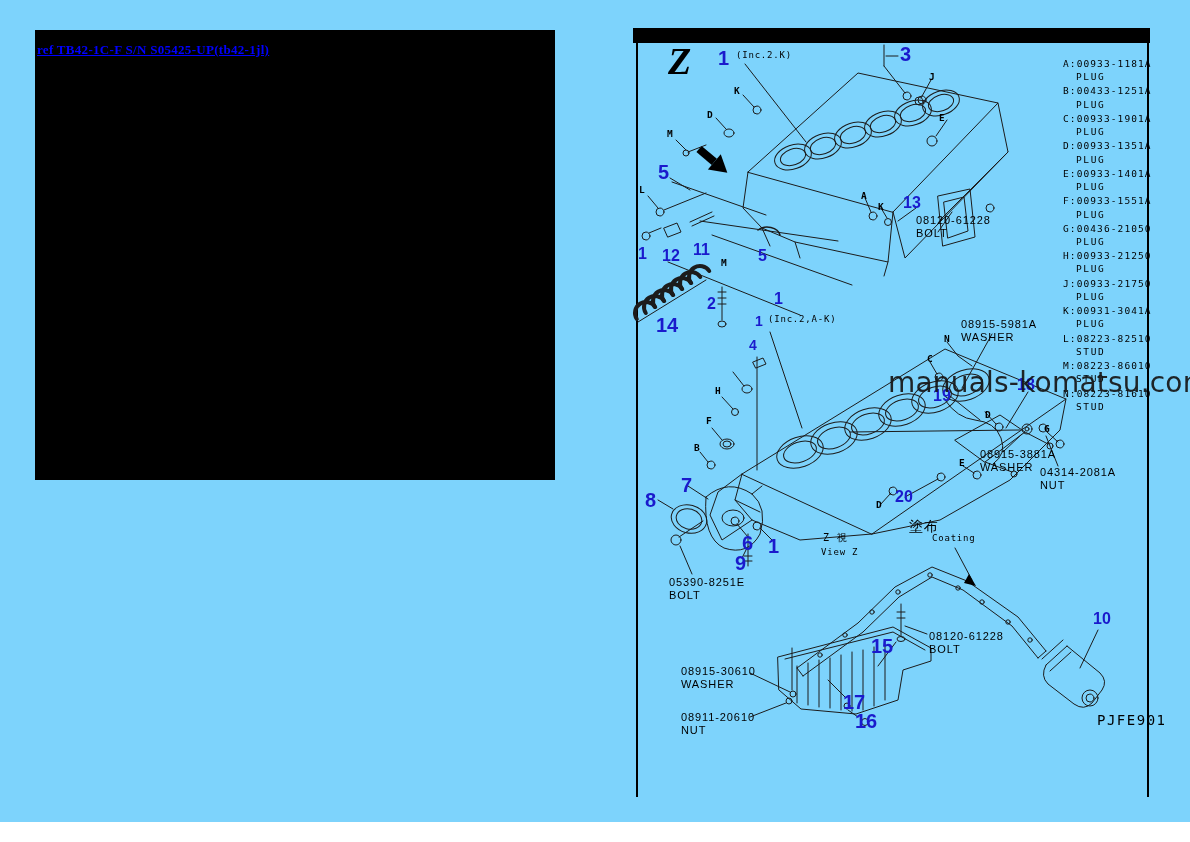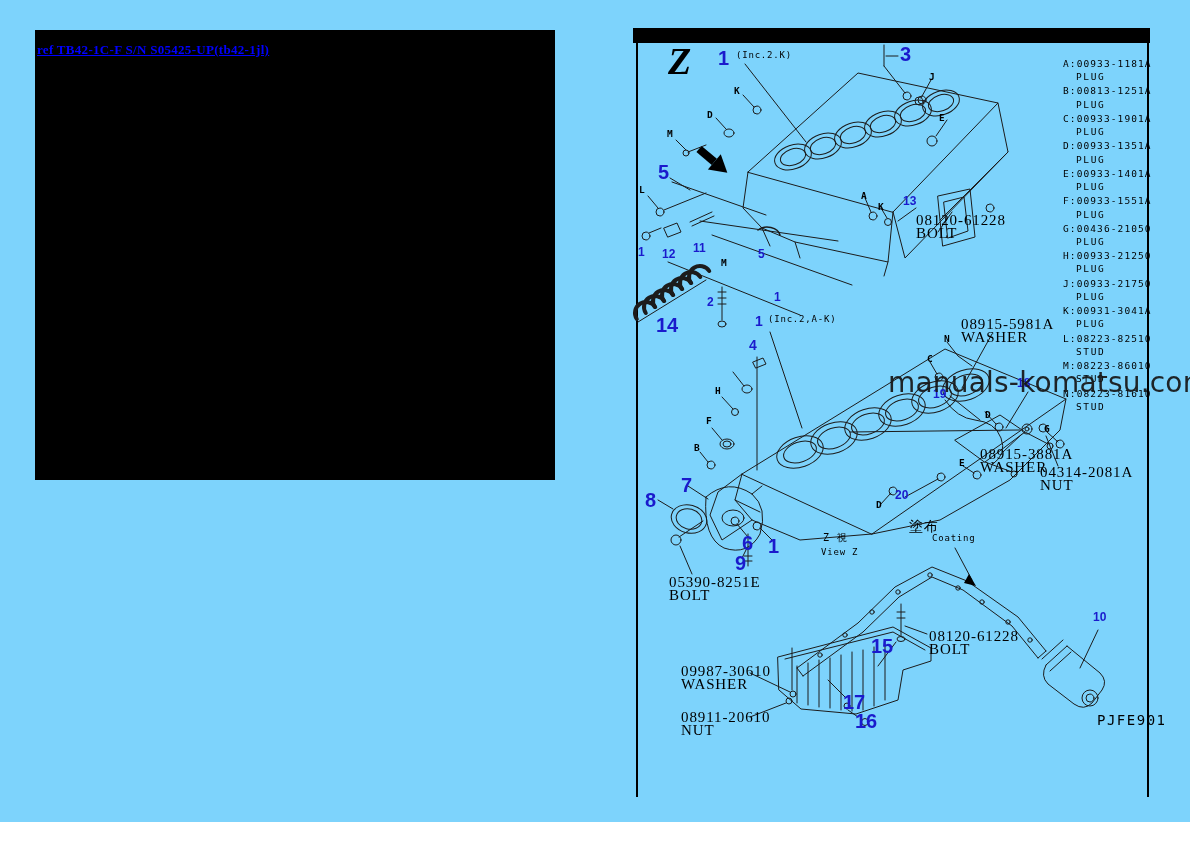--- a/index.html
+++ b/index.html
@@ -16,28 +16,28 @@
     color:#0000ff; text-decoration:underline; white-space:nowrap; letter-spacing:0.3px;
   }
   
   .diag-topbar { position:absolute; left:633px; top:28px; width:517px; height:15px; background:#000; }
   .diag-border-l { position:absolute; left:636px; top:28px; width:2px; height:769px; background:#000; }
   .diag-border-r { position:absolute; left:1147px; top:28px; width:2px; height:769px; background:#000; }
   svg.art { position:absolute; left:0; top:0; z-index:1; }
   
   .co { position:absolute; z-index:2; color:#1a1acc; font-weight:bold; font-size:20px;
         font-family:"Liberation Sans", sans-serif; line-height:1; white-space:nowrap; }
-  .co.md { font-size:12px; }
+  .co.md { font-size:16px; }
   .co.sm { font-size:14px; }
   .lt { position:absolute; z-index:2; color:#000; font-family:"DejaVu Sans Mono", monospace;
         font-weight:bold; font-size:9.5px; line-height:1; white-space:nowrap; }
   .ann { position:absolute; z-index:2; color:#000; font-family:"DejaVu Sans Mono", monospace;
         font-size:9px; letter-spacing:0.8px; line-height:1; white-space:nowrap; }
-  .plabel { position:absolute; z-index:2; color:#000; font-family:Liberation Serif, serif;
-        font-size:15px; letter-spacing:0.9px; line-height:13px; white-space:nowrap; }
+  .plabel { position:absolute; z-index:2; color:#000; font-family:Liberation Sans, sans-serif;
+        font-size:11px; letter-spacing:0.9px; line-height:13px; white-space:nowrap; }
   .plabel .nm { display:block; }
   .zmark { position:absolute; z-index:2; color:#000; font-family:"Liberation Serif", serif;
         font-style:italic; font-weight:bold; font-size:38px; line-height:1; }
   .watermark { position:absolute; left:888px; top:366px; z-index:4; color:#161616;
         font-family:"DejaVu Sans", sans-serif; font-size:28px; letter-spacing:0.2px;
         white-space:nowrap; opacity:0.92; }
   .pjfe { position:absolute; left:1097px; top:712px; z-index:2; color:#000;
         font-family:"DejaVu Sans Mono", monospace; font-size:14px; letter-spacing:1.5px; white-space:nowrap;}
   
   .parts-list { position:absolute; left:1063px; top:57px; width:88px; z-index:2;
@@ -314,38 +314,38 @@
   </div>
   <div class="plabel" style="left:1040px;top:466px">
     <span>04314-2081A</span>
     <span class="nm">NUT</span>
   </div>
   <div class="plabel" style="left:669px;top:576px">
     <span>05390-8251E</span>
     <span class="nm">BOLT</span>
   </div>
   <div class="plabel" style="left:681px;top:665px">
-    <span>09987-30610</span>
+    <span>08915-30610</span>
     <span class="nm">WASHER</span>
   </div>
   <div class="plabel" style="left:681px;top:711px">
     <span>08911-20610</span>
     <span class="nm">NUT</span>
   </div>
   <div class="plabel" style="left:929px;top:630px">
     <span>08120-61228</span>
     <span class="nm">BOLT</span>
   </div>
 
   <span class="watermark">manuals-komatsu.com</span>
   <span class="pjfe">PJFE901</span>
 
   <div class="parts-list">
     <div class="pl-entry"><span>A:</span><span>00933-1181A</span><span class="nm">PLUG</span></div>
-    <div class="pl-entry"><span>B:</span><span>00813-1251A</span><span class="nm">PLUG</span></div>
+    <div class="pl-entry"><span>B:</span><span>00433-1251A</span><span class="nm">PLUG</span></div>
     <div class="pl-entry"><span>C:</span><span>00933-1901A</span><span class="nm">PLUG</span></div>
     <div class="pl-entry"><span>D:</span><span>00933-1351A</span><span class="nm">PLUG</span></div>
     <div class="pl-entry"><span>E:</span><span>00933-1401A</span><span class="nm">PLUG</span></div>
     <div class="pl-entry"><span>F:</span><span>00933-1551A</span><span class="nm">PLUG</span></div>
     <div class="pl-entry"><span>G:</span><span>00436-21050</span><span class="nm">PLUG</span></div>
     <div class="pl-entry"><span>H:</span><span>00933-21250</span><span class="nm">PLUG</span></div>
     <div class="pl-entry"><span>J:</span><span>00933-21750</span><span class="nm">PLUG</span></div>
     <div class="pl-entry"><span>K:</span><span>00931-3041A</span><span class="nm">PLUG</span></div>
     <div class="pl-entry"><span>L:</span><span>08223-82510</span><span class="nm">STUD</span></div>
     <div class="pl-entry"><span>M:</span><span>08223-86010</span><span class="nm">STUD</span></div>

